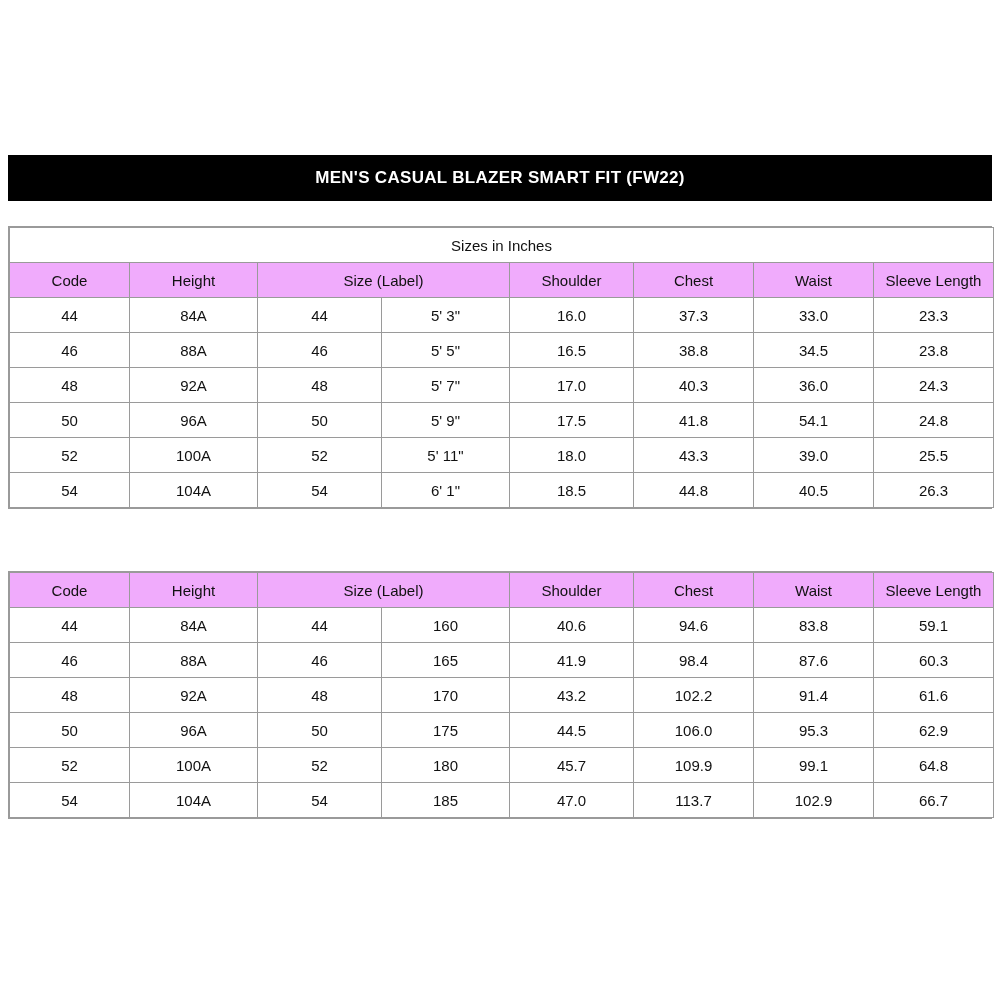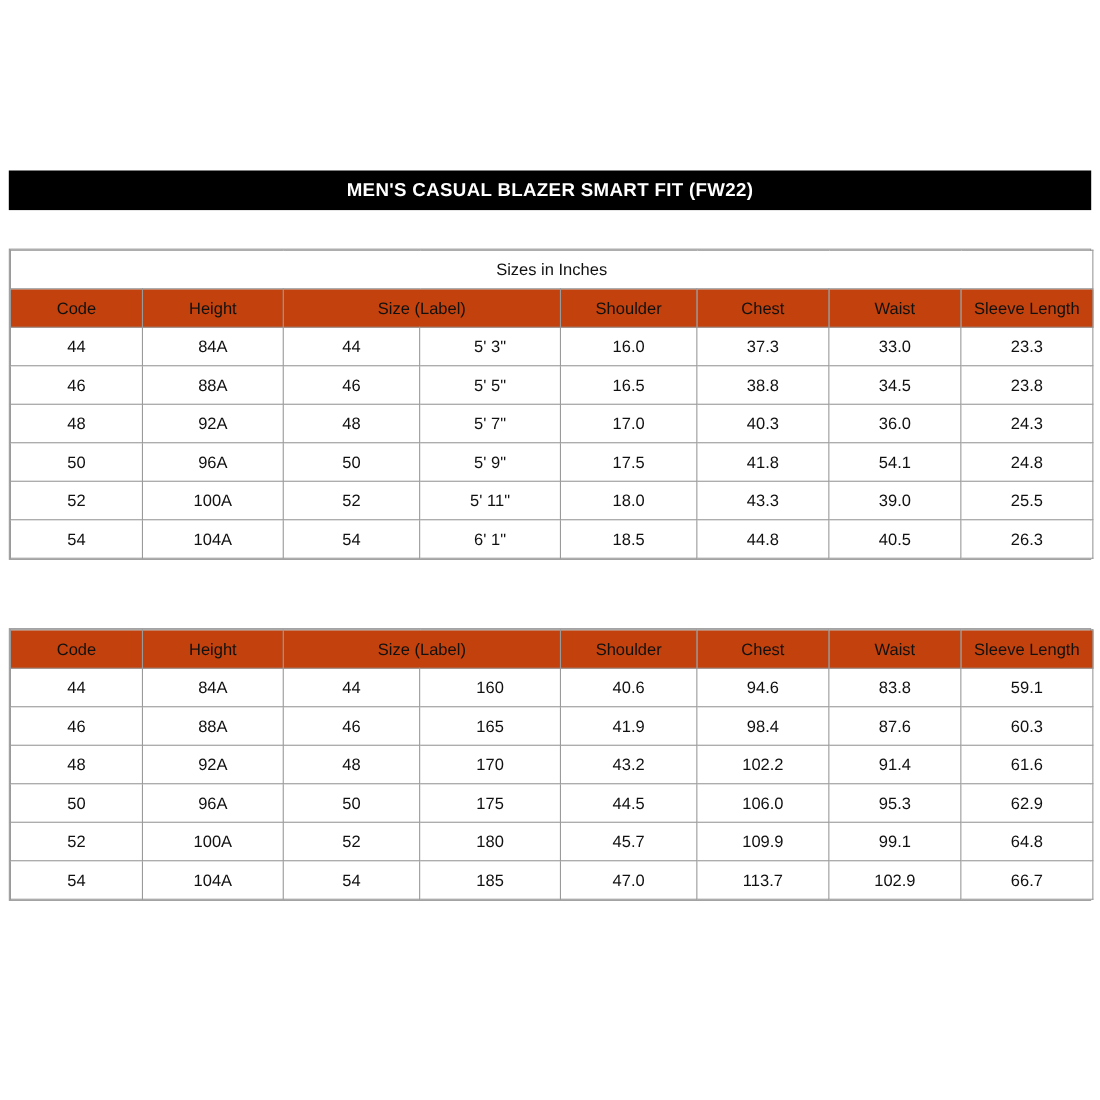--- a/index.html
+++ b/index.html
@@ -20,21 +20,21 @@
     left: 0;
     top: 0;
     width: 1000px;
     height: 1000px;
   }
   .title-bar {
     position: absolute;
     left: 8px;
     top: 155px;
     width: 984px;
-    height: 36px;
+    height: 46px;
     background: #000000;
     color: #ffffff;
     display: flex;
     align-items: center;
     justify-content: center;
     font-size: 17px;
     font-weight: bold;
     letter-spacing: 0.3px;
   }
   .table-block {
@@ -65,21 +65,21 @@
   }
   .unit-row td {
     background: #ffffff;
     border-left: none;
     border-right: none;
     border-top: none;
     height: 35px;
     font-size: 15px;
   }
   .head-row td {
-    background: #c2410c;
+    background: #f0abfc;
     height: 35px;
     font-size: 15px;
   }
   .body-row td {
     background: #ffffff;
     height: 34px;
   }
   .col-code { width: 120px; }
   .col-height { width: 128px; }
   .col-sizelabel-a { width: 124px; }

